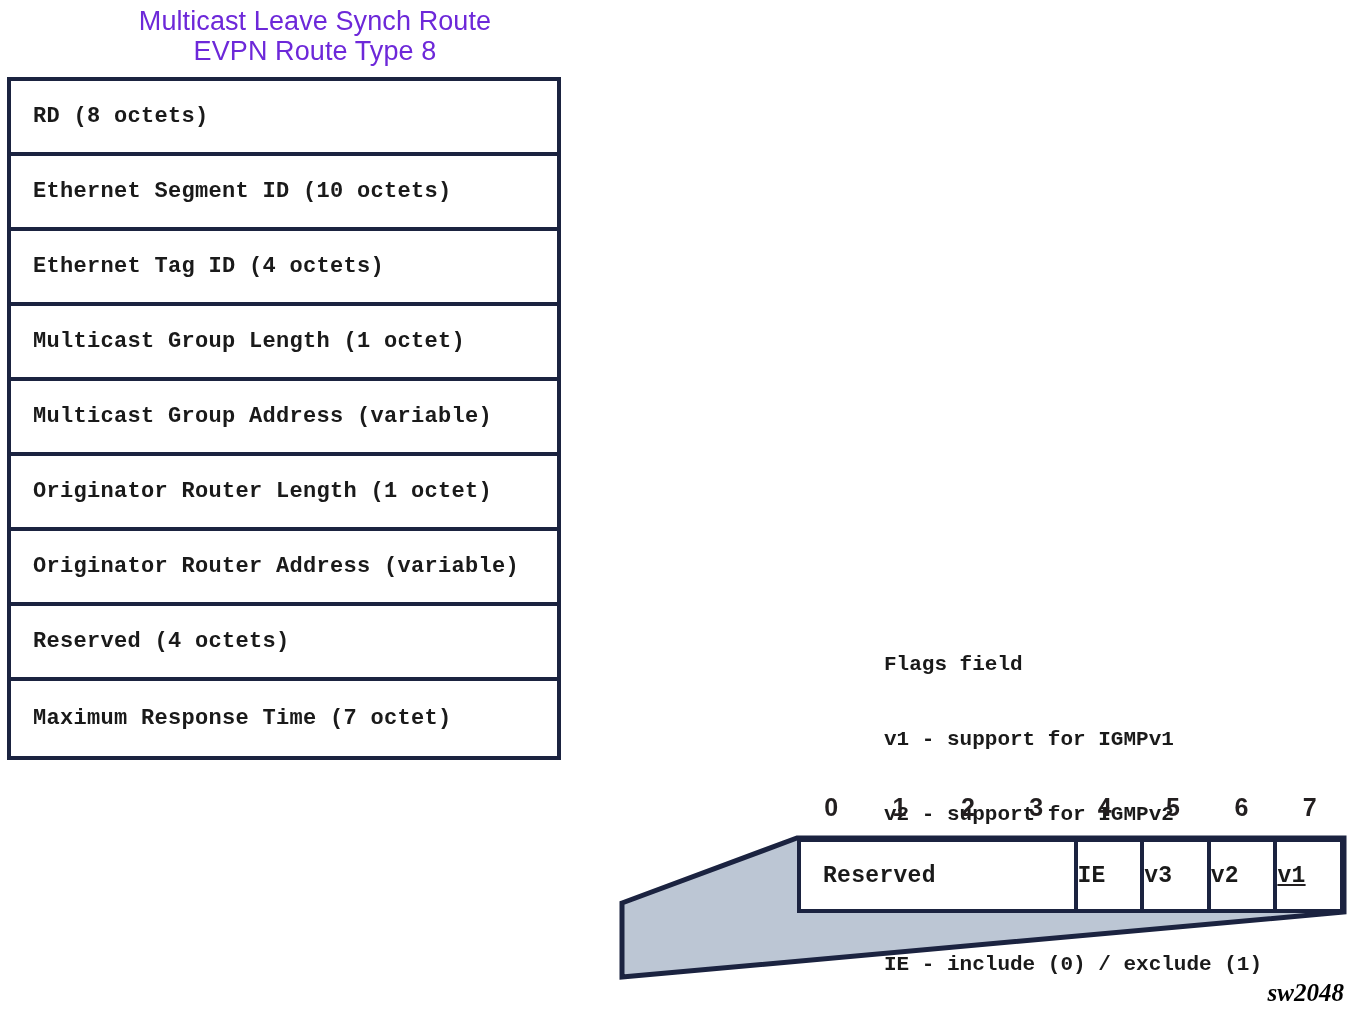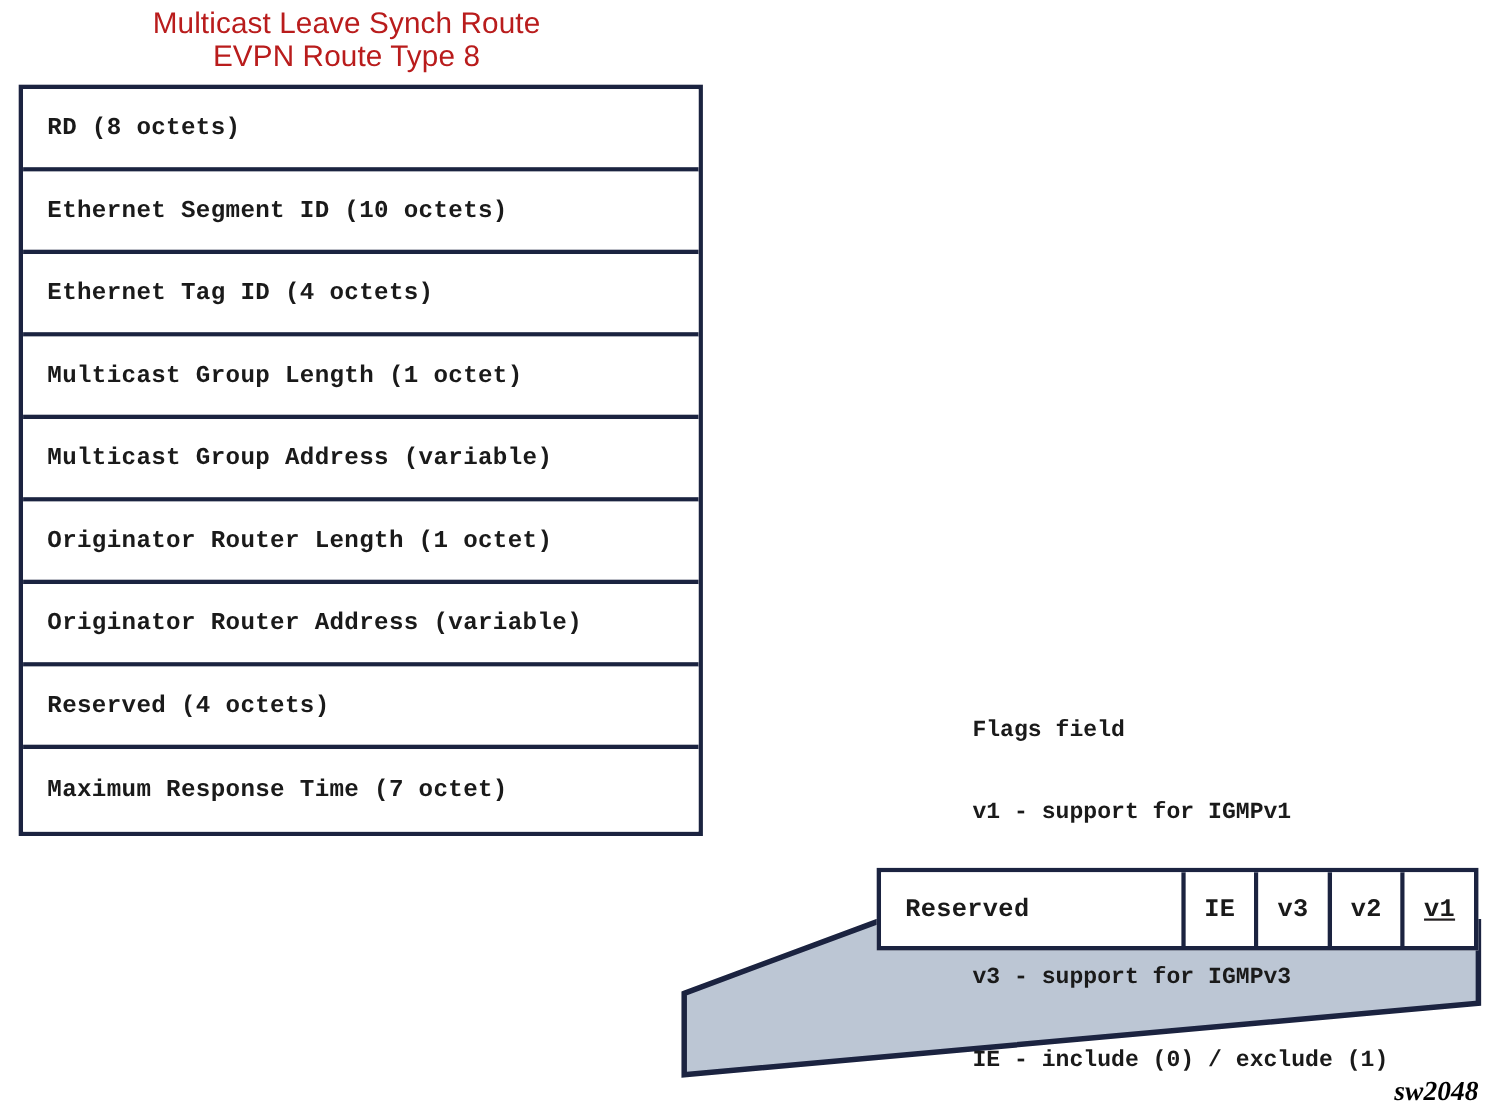--- a/index.html
+++ b/index.html
@@ -20,31 +20,31 @@
   
   #diagram-title {
     position: absolute;
     left: 0;
     top: 6px;
     width: 630px;
     text-align: center;
     font-family: "Liberation Sans", sans-serif;
     font-size: 27px;
     line-height: 30px;
-    color: #b91c1c;
+    color: #6d28d9;
     letter-spacing: 0.1px;
   }
   #diagram-title .title-line { display: block; white-space: pre; }
 
   
   #packet-stack {
     position: absolute;
-    left: 17px;
+    left: 7px;
     top: 77px;
-    width: 622px;
+    width: 554px;
     border: 4px solid #1b2340;
     box-sizing: border-box;
     background: #ffffff;
   }
   .packet-field {
     height: 75px;
     box-sizing: border-box;
     border-bottom: 4px solid #1b2340;
     display: flex;
     align-items: center;
@@ -100,21 +100,21 @@
     font-size: 25px;
     font-weight: bold;
     color: #231f20;
     line-height: 28px;
   }
 
   
   #flags-octet-box {
     position: absolute;
     left: 797px;
-    top: 789px;
+    top: 838px;
     width: 547px;
     height: 75px;
     border: 4px solid #1b2340;
     box-sizing: border-box;
     background: #ffffff;
     display: flex;
   }
   .flags-cell {
     box-sizing: border-box;
     border-right: 4px solid #1b2340;
@@ -123,21 +123,20 @@
     background: #ffffff;
   }
   .flags-cell:last-child { border-right: none; text-decoration: underline; }
   .flags-cell.wide {
     flex: 4 1 0;
     justify-content: flex-start;
     padding-left: 22px;
   }
   .flags-cell.bit {
     flex: 1 1 0;
-    justify-content: center;
   }
   .flags-cell-label {
     font-family: "Liberation Mono", "DejaVu Sans Mono", monospace;
     font-size: 23px;
     font-weight: bold;
     color: #1a1a1a;
     white-space: pre;
     letter-spacing: 0.3px;
   }
 

